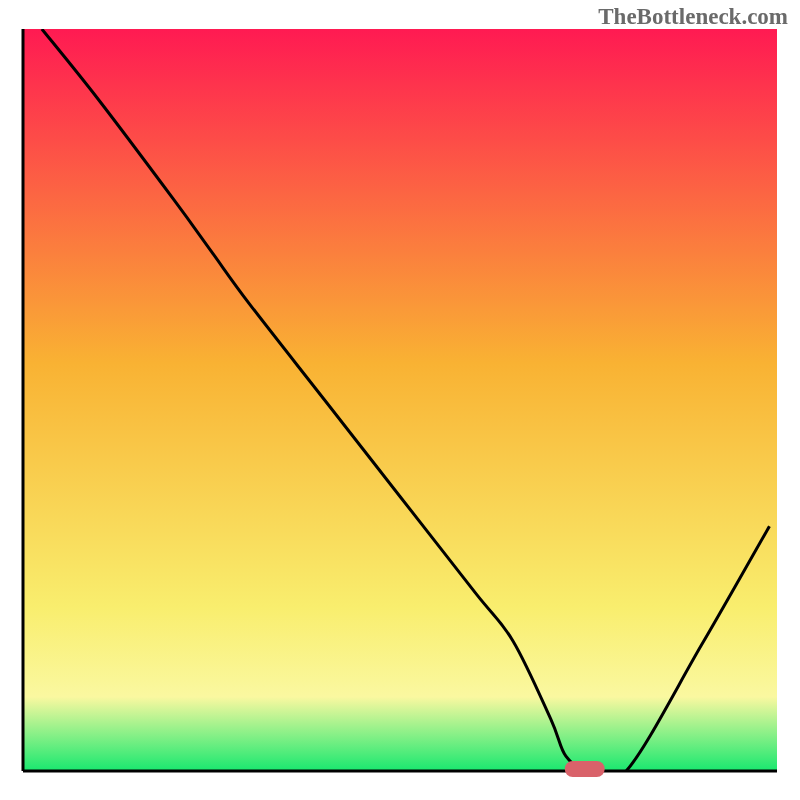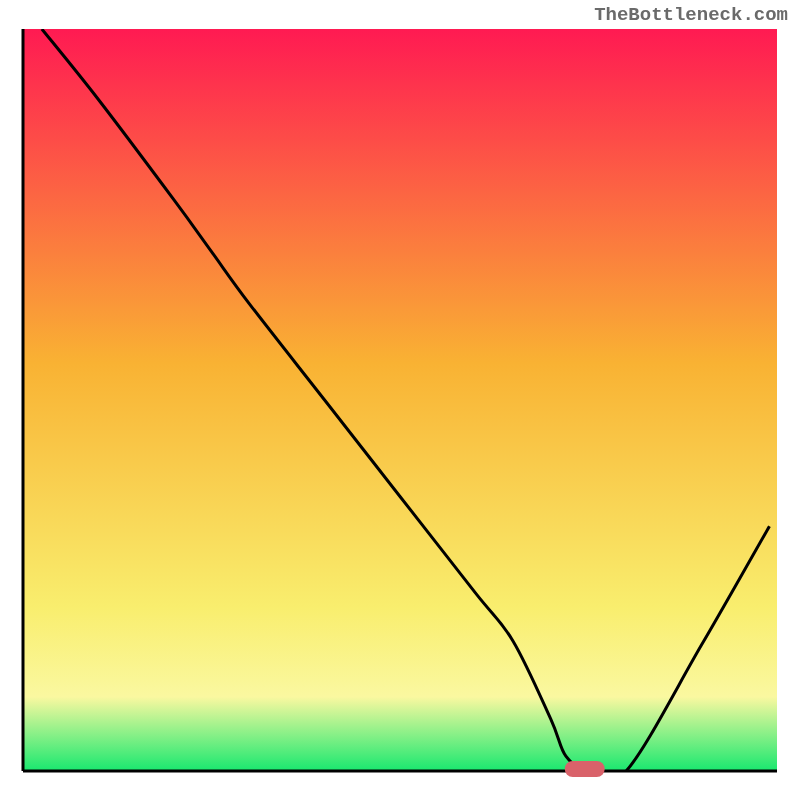--- a/index.html
+++ b/index.html
@@ -12,22 +12,22 @@
   }
   .chart-container {
     position: relative;
     width: 800px;
     height: 800px;
   }
   .watermark {
     position: absolute;
     top: 4px;
     right: 12px;
-    font-family: Liberation Mono, monospace;
-    font-size: 19px;
+    font-family: Liberation Serif, serif;
+    font-size: 23px;
     font-weight: bold;
     color: #6a6a6a;
     letter-spacing: 0px;
     z-index: 10;
   }
   svg.chart {
     position: absolute;
     top: 0;
     left: 0;
   }

